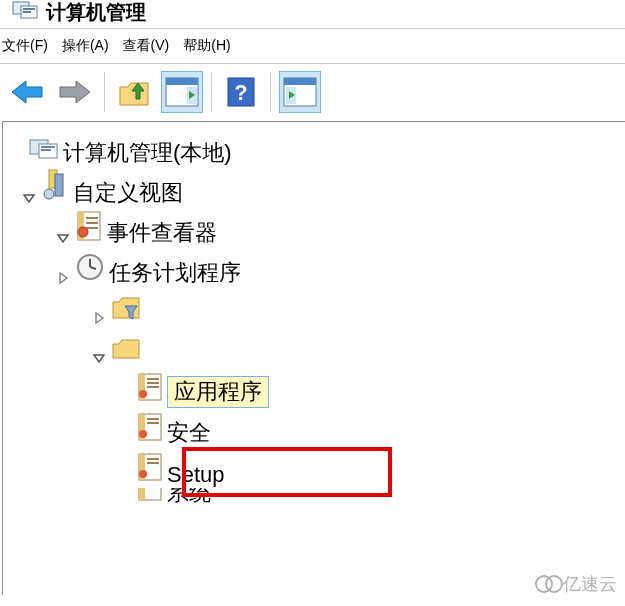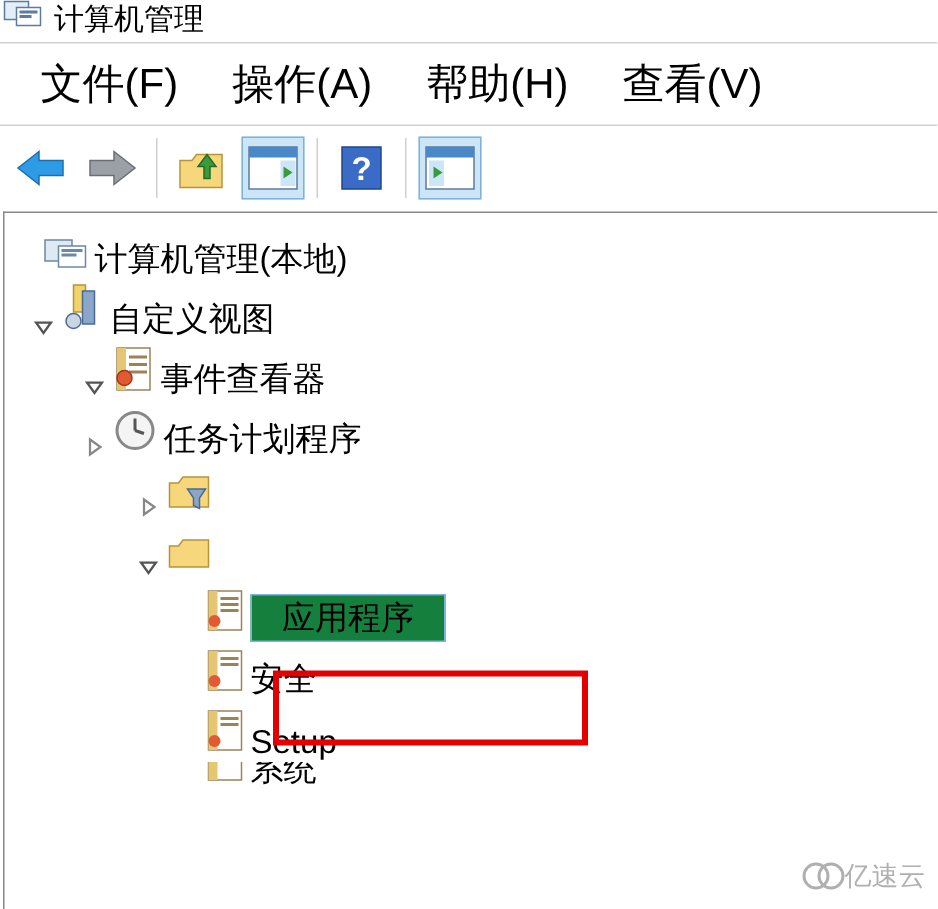--- a/index.html
+++ b/index.html
@@ -10,32 +10,33 @@
     background: #fff;
     color: #000;
     width: 625px;
     height: 606px;
     overflow: hidden;
     position: relative;
   }
   .titlebar {
     display: flex;
     align-items: center;
-    padding: 0 6px 4px 2px;
+    padding: 0 6px 4px 12px;
     height: 28px;
+    font-weight: bold;
   }
   .titlebar .icon {
     margin-right: 8px;
   }
   .menubar {
     border-top: 1px solid #d0d0d0;
     display: flex;
-    padding: 8px 27px;
-    gap: 36px;
-    font-size: 28px;
+    padding: 8px 2px;
+    gap: 14px;
+    font-size: 14px;
   }
   .menubar-item {
     cursor: default;
     white-space: nowrap;
   }
   .toolbar {
     border-top: 1px solid #d0d0d0;
     display: flex;
     align-items: center;
     padding: 6px 6px;
@@ -78,23 +79,23 @@
     width: 20px;
     height: 20px;
     display: inline-flex;
     align-items: center;
     justify-content: center;
     margin-right: 2px;
   }
   .expander.blank { visibility: hidden; }
   .node-label { margin-left: 4px; }
   .selected {
-    background: #15803d;
+    background: #fef9c3;
     border: 1px solid #7bb3dc;
-    padding: 0 20px;
+    padding: 0 6px;
   }
   .highlight-box {
     border: 4px solid #e30000;
     position: absolute;
   }
   .indent { display:inline-block; }
   .watermark {
     position: absolute;
     right: 8px;
     bottom: 10px;
@@ -123,22 +124,22 @@
       <rect x="11" y="9" width="12" height="2" fill="#5a7ca0"></rect>
       <rect x="11" y="12" width="8" height="2" fill="#5a7ca0"></rect>
     </svg>
   </span>
   <span>计算机管理</span>
 </div>
 
 <div class="menubar">
   <span class="menubar-item">文件(F)</span>
   <span class="menubar-item">操作(A)</span>
+  <span class="menubar-item">查看(V)</span>
   <span class="menubar-item">帮助(H)</span>
-  <span class="menubar-item">查看(V)</span>
 </div>
 
 <div class="toolbar">
   <div class="toolbar-btn">
     <svg width="34" height="26" viewBox="0 0 34 26">
       <path d="M16 2 L2 13 L16 24 L16 18 L32 18 L32 8 L16 8 Z" fill="#2e9be6" stroke="#1b6fae"></path>
     </svg>
   </div>
   <div class="toolbar-btn">
     <svg width="34" height="26" viewBox="0 0 34 26">

